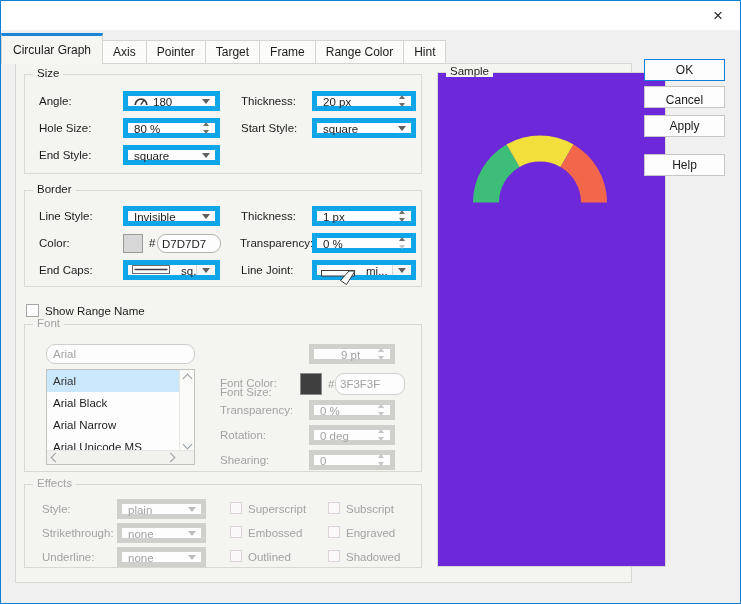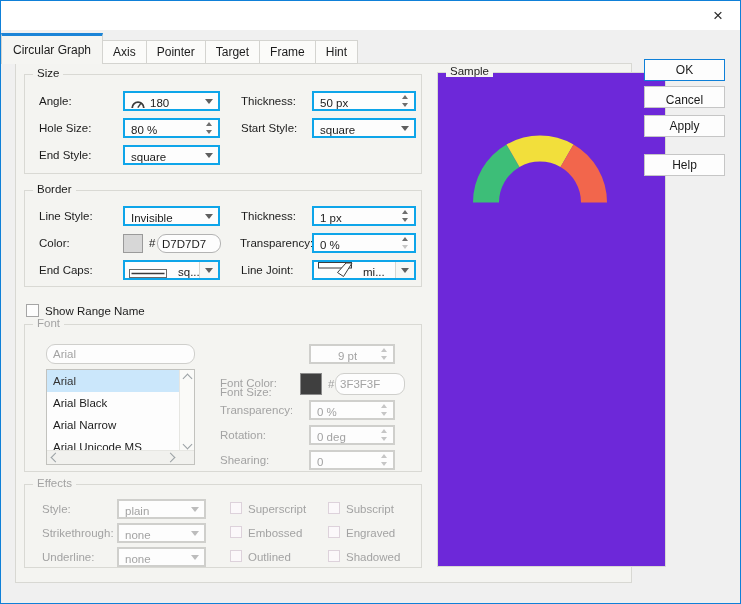--- a/index.html
+++ b/index.html
@@ -20,22 +20,22 @@
   
   .page{position:absolute;left:14px;top:62px;width:617px;height:520px;box-sizing:border-box;
     background:#f4f4f1;border:1px solid #d8d8d3;}
   .group{position:absolute;box-sizing:border-box;border:1px solid #d9d9d4;}
   .legend{position:absolute;top:-8px;left:8px;background:#f4f4f1;padding:0 4px;font-size:11.5px;color:#1c1c1c;}
   .legend.dis{color:#a3a3a3;}
   .lbl{position:absolute;font-size:11.5px;color:#1c1c1c;line-height:20px;white-space:nowrap;}
   .lbl.dis{color:#a3a3a3;}
   .lbl.clip{overflow:hidden;width:72px;}
   
-  .ctl{position:absolute;box-sizing:border-box;height:20px;background:#fdfdfd;border:2px solid #0ea5e9;
-    font-size:11.5px;color:#1c1c1c;display:flex;align-items:flex-end;padding-left:6px;}
+  .ctl{position:absolute;box-sizing:border-box;height:20px;background:#fdfdfd;border:5px solid #0ea5e9;
+    font-size:11.5px;color:#1c1c1c;display:flex;align-items:flex-start;padding-left:6px;}
   .ctl.dis{color:#a3a3a3;border-color:#cfcfcc;}
   .ddbtn{position:absolute;right:0;top:0;bottom:0;width:18px;display:flex;align-items:center;justify-content:center;}
   .ddbtn.sep{border-left:1px solid #d6d6d2;background:#f7f7f5;}
   .tri-dn{width:0;height:0;border-left:4px solid transparent;border-right:4px solid transparent;border-top:5px solid #5f5f5f;}
   .dis .tri-dn{border-top-color:#bcbcbc;}
   .spins{position:absolute;right:2px;top:0;bottom:0;width:14px;display:flex;flex-direction:column;
     align-items:center;justify-content:center;gap:4px;}
   .tri-up-s{width:0;height:0;border-left:3.5px solid transparent;border-right:3.5px solid transparent;border-bottom:4px solid #6e6e6e;}
   .tri-dn-s{width:0;height:0;border-left:3.5px solid transparent;border-right:3.5px solid transparent;border-top:4px solid #6e6e6e;}
   .dis .tri-up-s{border-bottom-color:#c6c6c6;}
@@ -87,20 +87,23 @@
     <div class="tab">
         <span>Pointer</span>
       </div>
     <div class="tab">
         <span>Target</span>
       </div>
     <div class="tab">
         <span>Frame</span>
       </div>
     <div class="tab">
+        <span>Range Color</span>
+      </div>
+    <div class="tab">
         <span>Hint</span>
       </div>
   </div>
 
   <div class="page">
 
     <div class="group" style="left:8px;top:10px;width:398px;height:100px;">
       <span class="legend">Size</span>
       <span class="lbl" style="left:14px;top:16px;">Angle:</span>
       <div class="ctl" style="left:98px;top:16px;width:97px;">
@@ -108,21 +111,21 @@
           <path d="M1.2,9 A5.8,5.8 0 1 1 12.8,9" fill="none" stroke="#3c3c3c" stroke-width="1.8"></path>
           <path d="M6.8,8.6 L10.4,3.6" stroke="#3c3c3c" stroke-width="1.5"></path>
         </svg>
         <span class="valtext" style="margin-left:5px;">180</span>
         <span class="ddbtn">
             <span class="tri-dn"></span>
           </span>
       </div>
       <span class="lbl" style="left:216px;top:16px;">Thickness:</span>
       <div class="ctl" style="left:287px;top:16px;width:104px;">
-        <span class="valtext">50 px</span>
+        <span class="valtext">20 px</span>
         <span class="spins">
             <span class="tri-up-s"></span>
             <span class="tri-dn-s"></span>
           </span>
       </div>
       <span class="lbl" style="left:14px;top:43px;">Hole Size:</span>
       <div class="ctl" style="left:98px;top:43px;width:97px;">
         <span class="valtext">80 %</span>
         <span class="spins">
             <span class="tri-up-s"></span>

